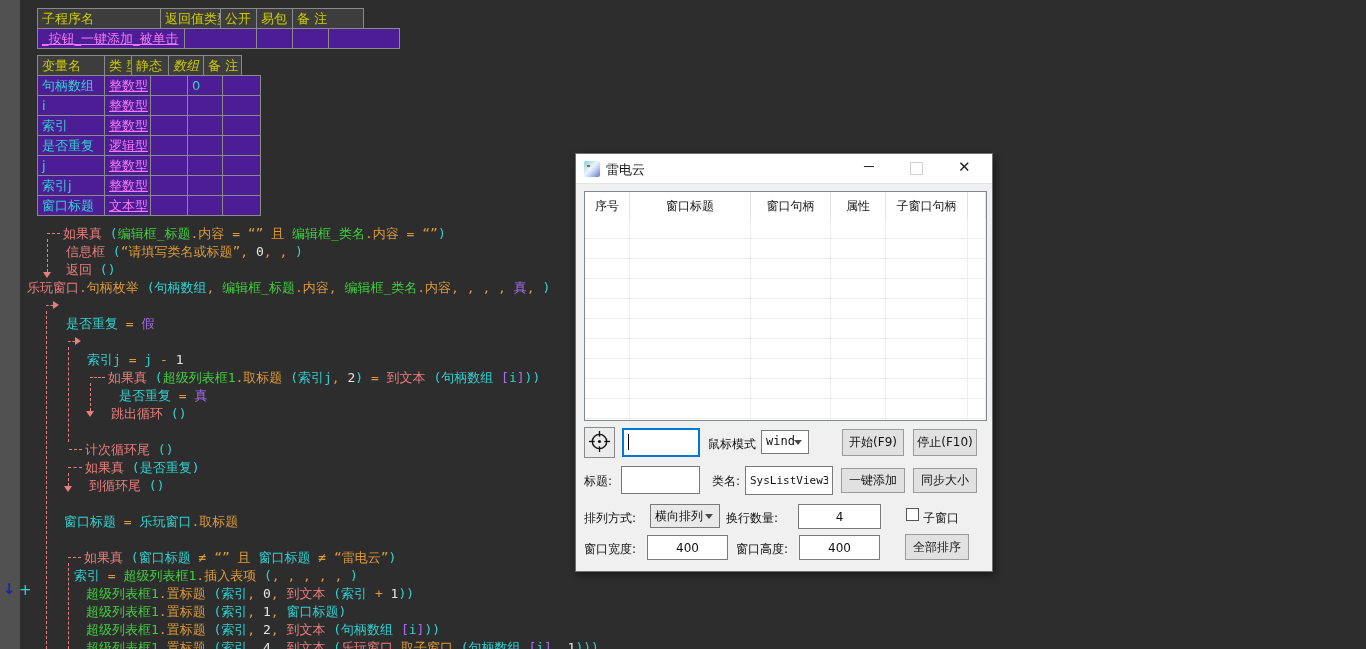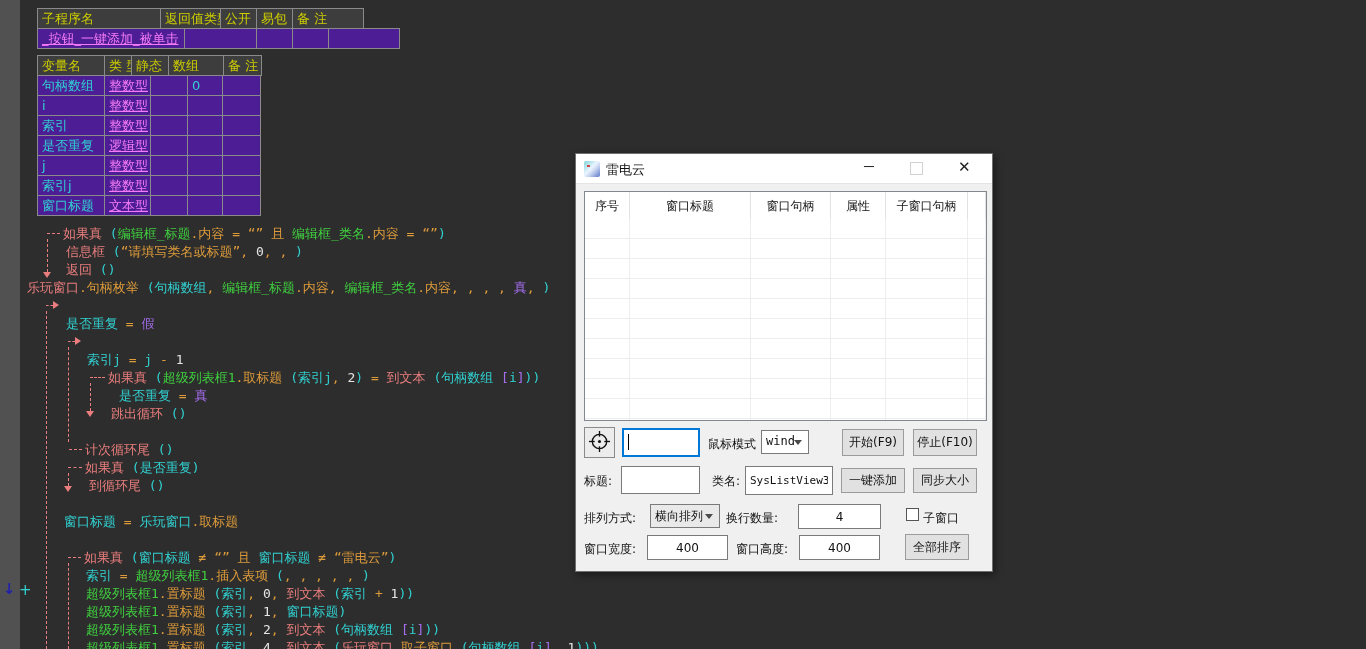--- a/index.html
+++ b/index.html
@@ -89,21 +89,21 @@
         <div class="td" style="width: 37px;"></div>
         <div class="td" style="width: 37px;"></div>
         <div class="td" style="width: 72px;"></div>
       </div>
     </div>
   <div id="var-table" class="etable" style="left:37px;top:55px;">
       <div class="tr">
         <div class="th" style="width: 68px;">变量名</div>
         <div class="th" style="width: 28px;">类 型</div>
         <div class="th" style="width: 38px;">静态</div>
-        <div class="th" style="width: 56px;">数组</div>
+        <div class="th" style="width: 36px; font-style: italic;">数组</div>
         <div class="th" style="width: 39px;">备 注</div>
       </div>
       <div class="tr">
         <div class="td t-cyan" style="width: 68px;">句柄数组</div>
         <div class="td t-mag u" style="width: 47px;">整数型</div>
         <div class="td" style="width: 38px;"></div>
         <div class="td t-cyan" style="width: 36px;">0</div>
         <div class="td" style="width: 39px;"></div>
       </div>
       <div class="tr">
@@ -158,21 +158,21 @@
       <div class="code-line" style="left: 66px; top: 315px;"><span class="seg-c">是否重复</span><span class="seg-o"> = </span><span class="seg-p">假</span></div>
       <div class="code-line" style="left: 87px; top: 351px;"><span class="seg-c">索引j</span><span class="seg-o"> = </span><span class="seg-c">j</span><span class="seg-o"> - </span><span class="seg-w">1</span></div>
       <div class="code-line" style="left: 108px; top: 369px;"><span class="seg-s">如果真 </span><span class="seg-c">(</span><span class="seg-g">超级列表框1</span><span class="seg-o">.取标题 </span><span class="seg-c">(索引j</span><span class="seg-o">, </span><span class="seg-w">2</span><span class="seg-c">)</span><span class="seg-o"> = </span><span class="seg-s">到文本 </span><span class="seg-c">(句柄数组 </span><span class="seg-p">[</span><span class="seg-c">i</span><span class="seg-p">]</span><span class="seg-c">))</span></div>
       <div class="code-line" style="left: 111px; top: 387px; margin-left: 8px;"><span class="seg-c">是否重复</span><span class="seg-o"> = </span><span class="seg-p">真</span></div>
       <div class="code-line" style="left: 111px; top: 405px;"><span class="seg-s">跳出循环 </span><span class="seg-c">()</span></div>
       <div class="code-line" style="left: 85px; top: 441px;"><span class="seg-s">计次循环尾 </span><span class="seg-c">()</span></div>
       <div class="code-line" style="left: 85px; top: 459px;"><span class="seg-s">如果真 </span><span class="seg-c">(是否重复)</span></div>
       <div class="code-line" style="left: 89px; top: 477px;"><span class="seg-s">到循环尾 </span><span class="seg-c">()</span></div>
       <div class="code-line" style="left: 64px; top: 513px;"><span class="seg-c">窗口标题</span><span class="seg-o"> = </span><span class="seg-c">乐玩窗口</span><span class="seg-o">.取标题</span></div>
       <div class="code-line" style="left: 84px; top: 549px;"><span class="seg-s">如果真 </span><span class="seg-c">(</span><span class="seg-c">窗口标题</span><span class="seg-o"> ≠ “” 且 </span><span class="seg-c">窗口标题</span><span class="seg-o"> ≠ “雷电云”</span><span class="seg-c">)</span></div>
-      <div class="code-line" style="left: 86px; top: 567px;"><span class="seg-c">索引</span><span class="seg-o"> = </span><span class="seg-g">超级列表框1</span><span class="seg-o">.插入表项 </span><span class="seg-c">(</span><span class="seg-o">, , , , , </span><span class="seg-c">)</span></div>
+      <div class="code-line" style="left: 74px; top: 567px;"><span class="seg-c">索引</span><span class="seg-o"> = </span><span class="seg-g">超级列表框1</span><span class="seg-o">.插入表项 </span><span class="seg-c">(</span><span class="seg-o">, , , , , </span><span class="seg-c">)</span></div>
       <div class="code-line" style="left: 86px; top: 585px;"><span class="seg-g">超级列表框1</span><span class="seg-o">.置标题 </span><span class="seg-c">(索引</span><span class="seg-o">, </span><span class="seg-w">0</span><span class="seg-o">, </span><span class="seg-s">到文本 </span><span class="seg-c">(索引</span><span class="seg-o"> + </span><span class="seg-w">1</span><span class="seg-c">))</span></div>
       <div class="code-line" style="left: 86px; top: 603px;"><span class="seg-g">超级列表框1</span><span class="seg-o">.置标题 </span><span class="seg-c">(索引</span><span class="seg-o">, </span><span class="seg-w">1</span><span class="seg-o">, </span><span class="seg-c">窗口标题)</span></div>
       <div class="code-line" style="left: 86px; top: 621px;"><span class="seg-g">超级列表框1</span><span class="seg-o">.置标题 </span><span class="seg-c">(索引</span><span class="seg-o">, </span><span class="seg-w">2</span><span class="seg-o">, </span><span class="seg-s">到文本 </span><span class="seg-c">(句柄数组 </span><span class="seg-p">[</span><span class="seg-c">i</span><span class="seg-p">]</span><span class="seg-c">))</span></div>
       <div class="code-line" style="left: 86px; top: 639px;"><span class="seg-g">超级列表框1</span><span class="seg-o">.置标题 </span><span class="seg-c">(索引</span><span class="seg-o">, </span><span class="seg-w">4</span><span class="seg-o">, </span><span class="seg-s">到文本 </span><span class="seg-c">(</span><span class="seg-s">乐玩窗口</span><span class="seg-o">.取子窗口 </span><span class="seg-c">(句柄数组 </span><span class="seg-p">[</span><span class="seg-c">i</span><span class="seg-p">]</span><span class="seg-o">, </span><span class="seg-w">1</span><span class="seg-c">)))</span></div>
     </div>
 
   <div class="flow-h" style="left:47px;top:233px;width:13px;"></div>
   <div class="flow-v" style="left:47px;top:239px;height:33px;"></div>
   <div class="arr-d" style="left:43px;top:272px;"></div>
 

